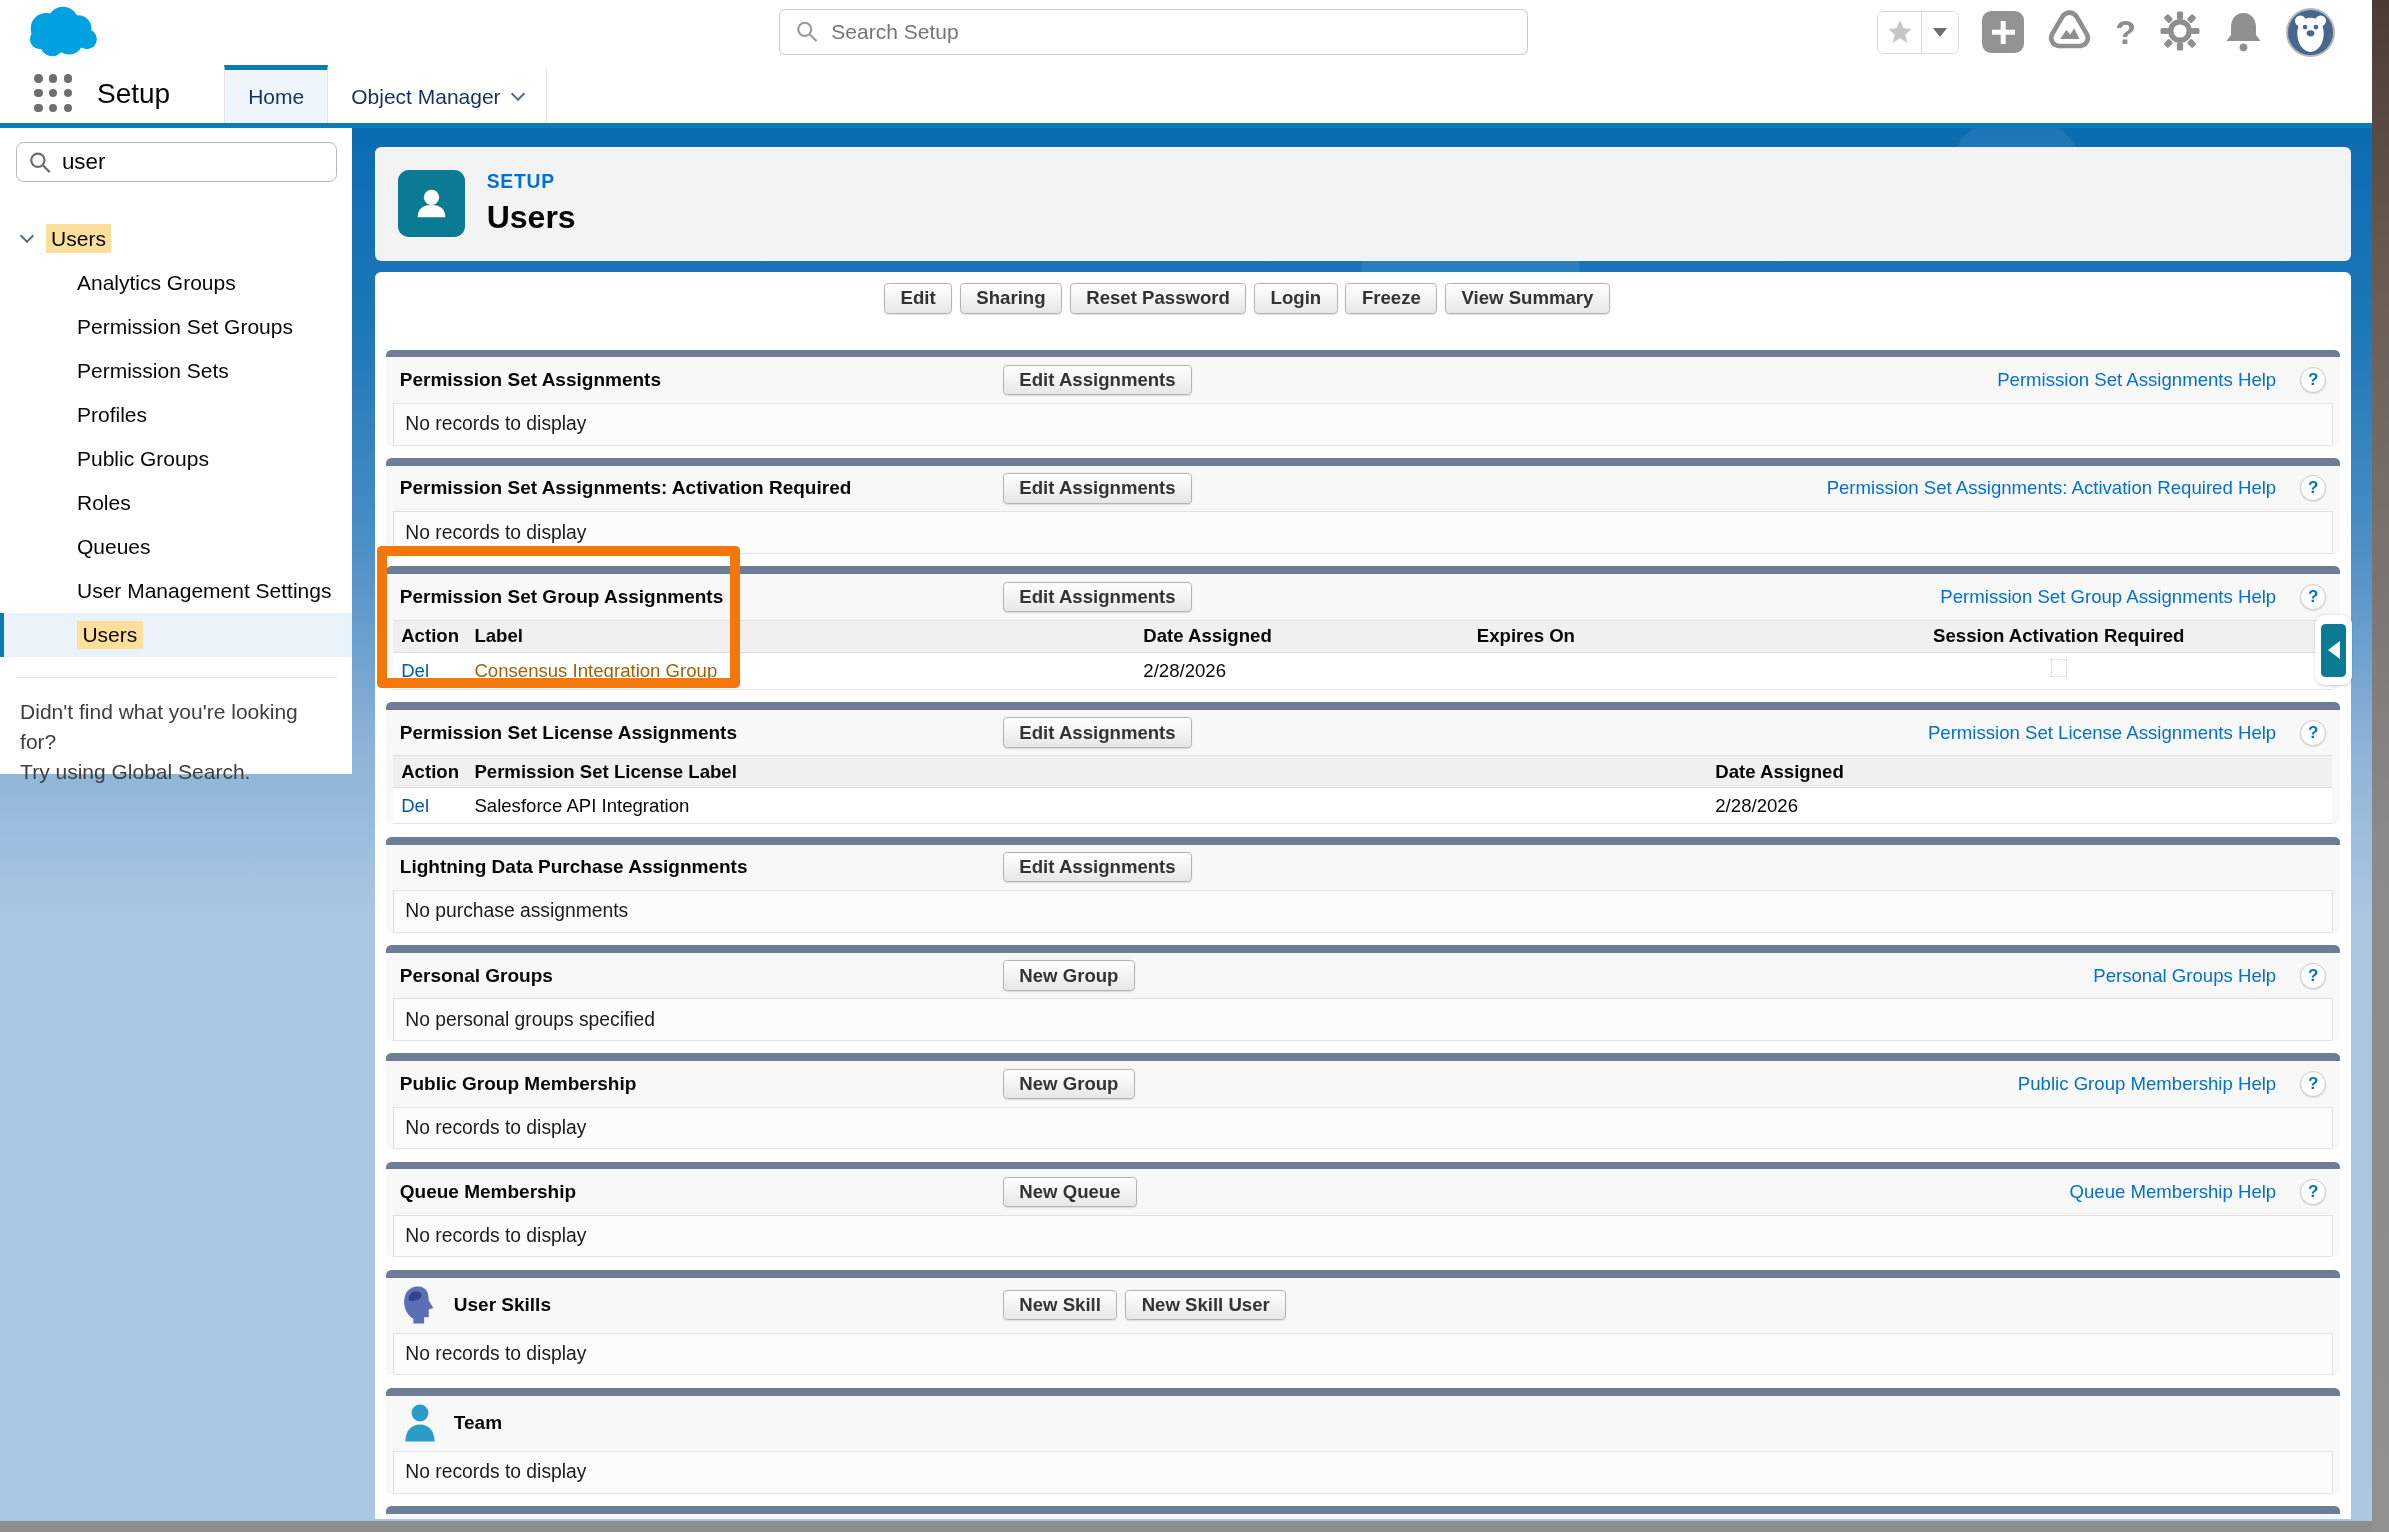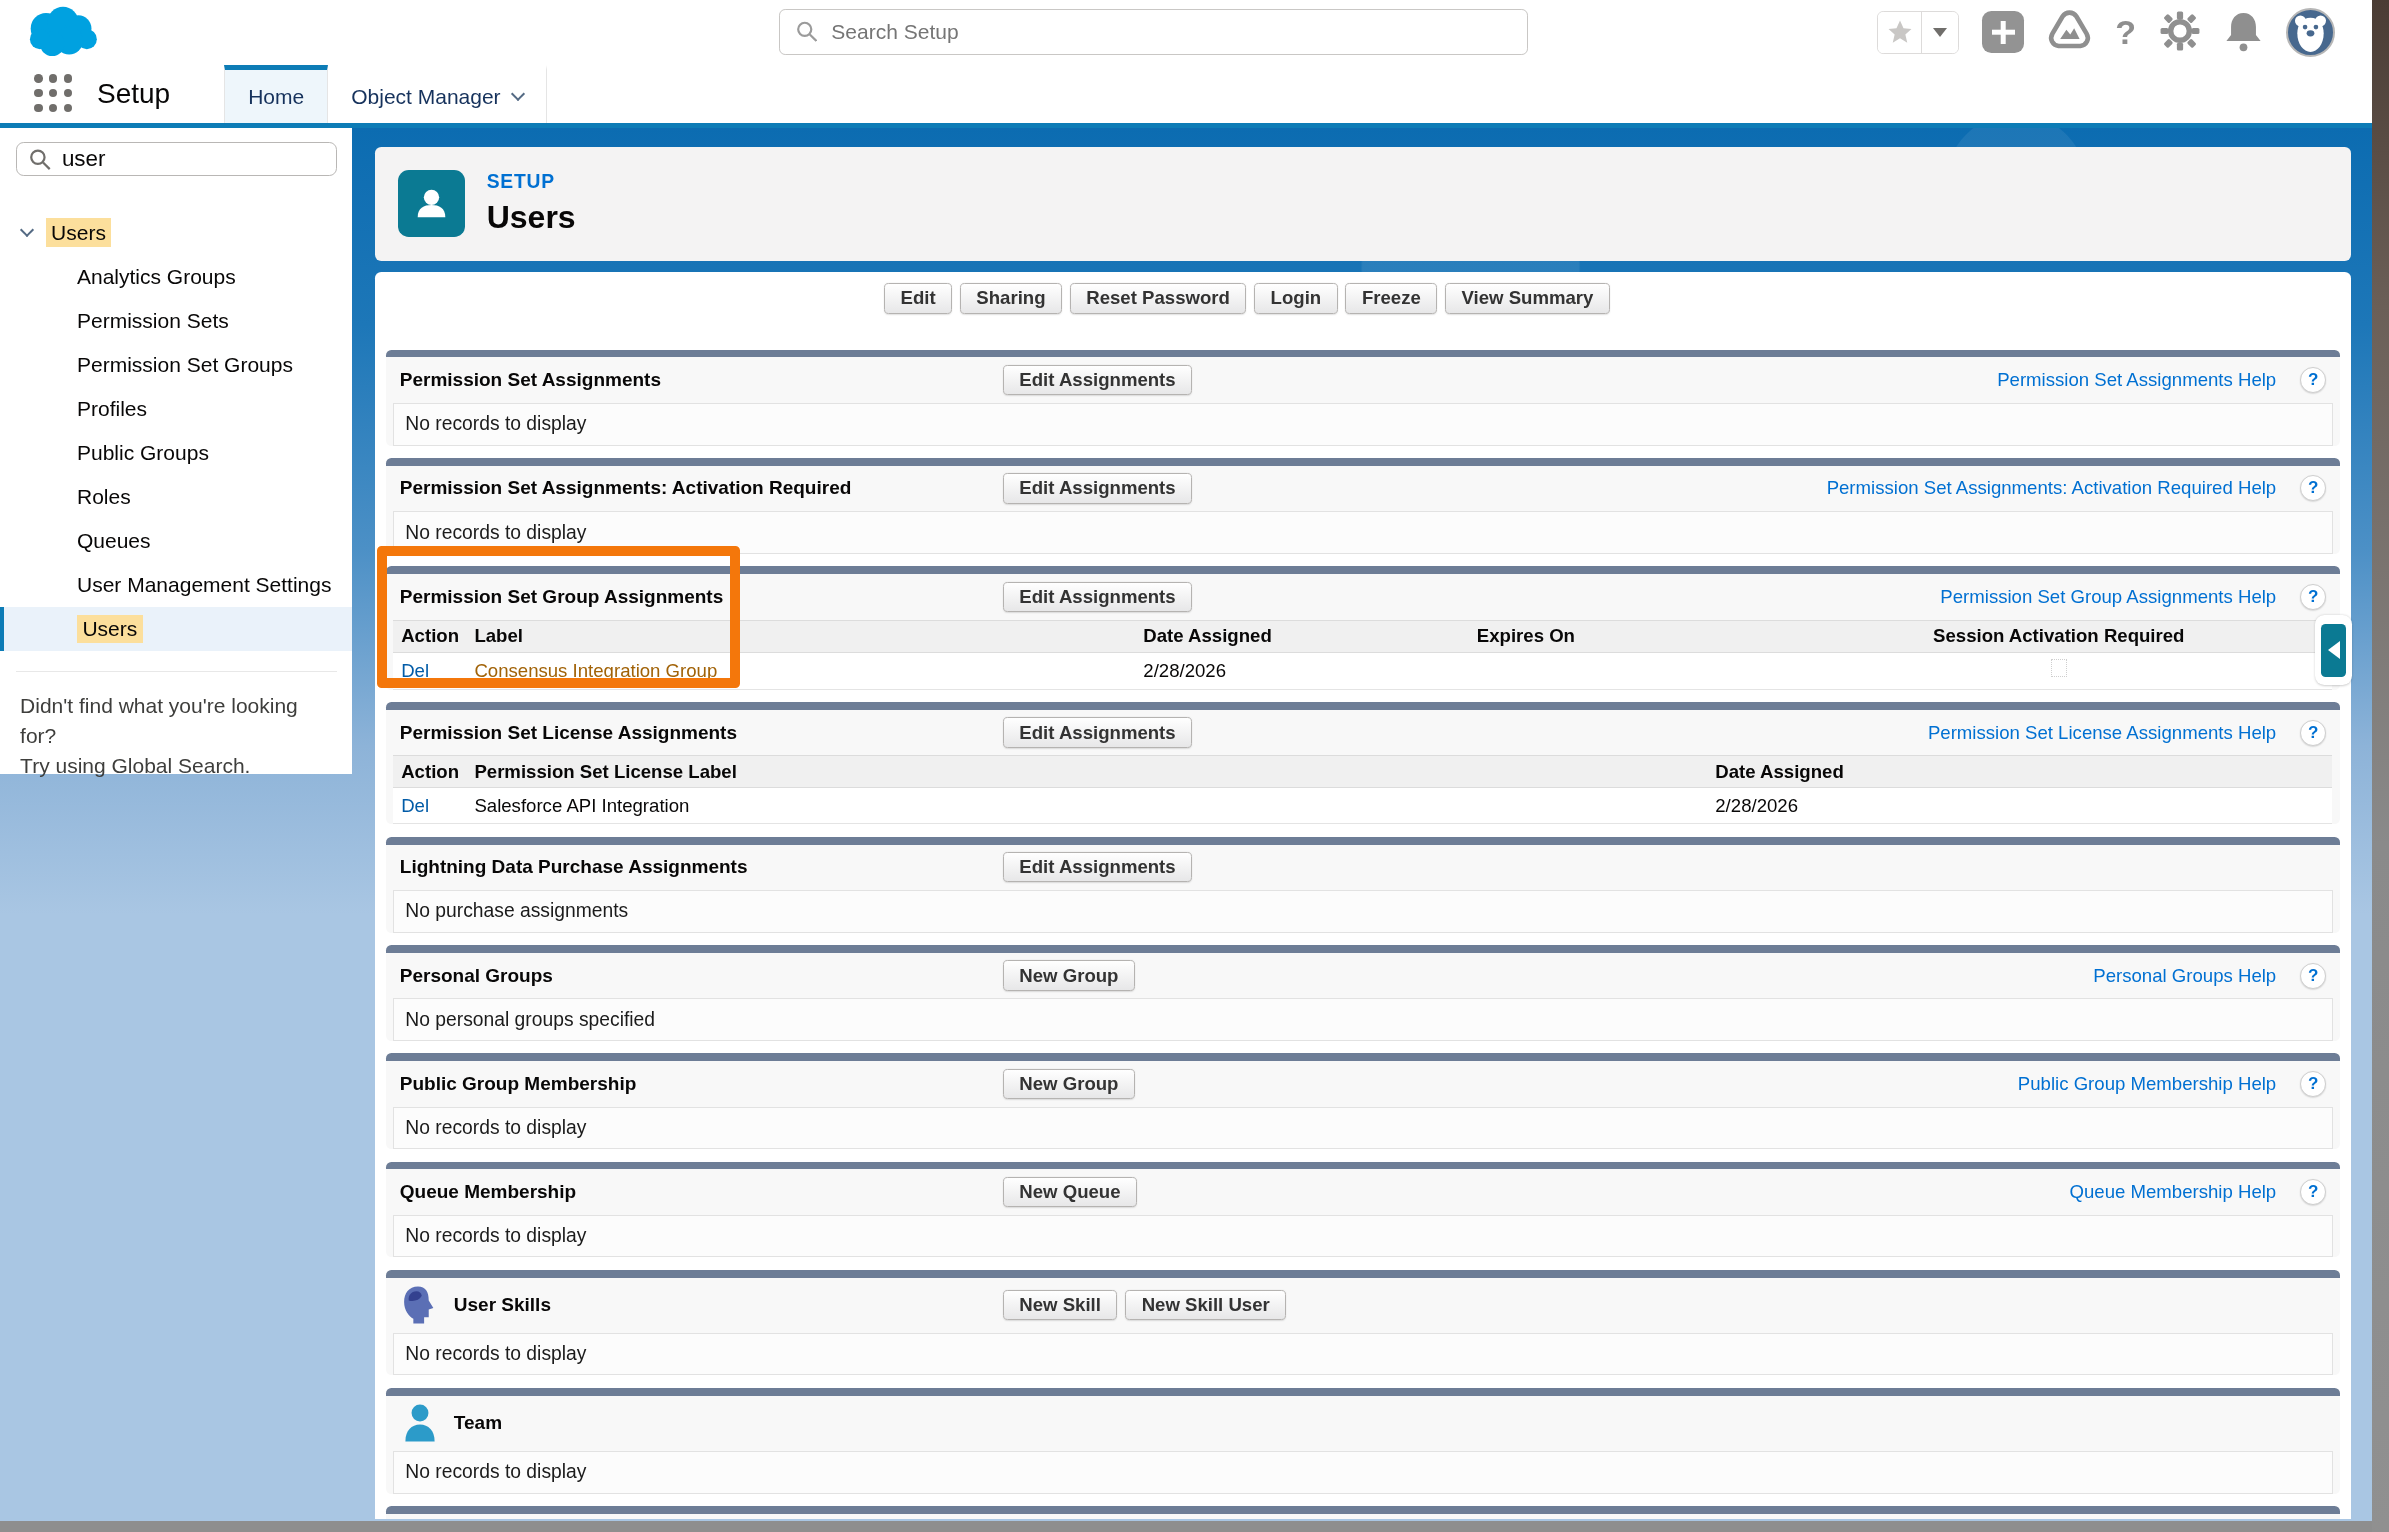--- a/index.html
+++ b/index.html
@@ -52,21 +52,21 @@
     background:linear-gradient(180deg,#0c6cb1 0%,#1d77b8 14%,#4c90c6 30%,#8db3d8 44%,#a9c6e3 56%,#a9c6e3 100%); }
   .workspace::before { content:""; position:absolute; inset:0;
     background:
       radial-gradient(circle at 18% 6%, rgba(255,255,255,0.10) 0 4.6px, transparent 5.4px),
       radial-gradient(circle at 62% 10%, rgba(255,255,255,0.08) 0 108px, transparent 110px),
       radial-gradient(circle at 85% 4%, rgba(255,255,255,0.07) 0 70px, transparent 71px);
     pointer-events:none; }
 
   
   .sidebar { position:absolute; left:0; top:0; width:352px; height:646px; background:#fff; z-index:5; }
-  .side-search { margin:14px 15.5px 0 15.5px; height:34px; border:0.8px solid #b9b7b5; border-radius:7.7px;
+  .side-search { margin:14px 15.5px 0 15.5px; height:40px; border:0.8px solid #b9b7b5; border-radius:7.7px;
     display:flex; align-items:center; padding:0 12.4px; }
   .side-search svg { margin-right:10.8px; }
   .side-search input { border:none; outline:none; font-size:22.4px; color:#080707; width:100%;
     font-family:"Liberation Sans", sans-serif; }
   .tree { margin-top:34px; font-size:21px; }
   .tree-root { display:flex; align-items:center; gap:14px; padding-left:21.7px; height:45px; cursor:pointer; }
   .hl { background:#fcdf9c; padding:2.3px 5.4px; }
   .tree-item { height:44px; display:flex; align-items:center; padding-left:77px; cursor:pointer; }
   .tree-item.selected { background:#eaf2fa; border-left:4.6px solid #0d7cb6; padding-left:73px; }
   .side-footer { margin:20px 15.5px 0 15.5px; border-top:0.8px solid #e8e8e8; padding:18.6px 4.6px 0 4.6px;
@@ -238,24 +238,24 @@
     </div>
     <div class="tree">
       <div class="tree-root">
         <span class="chev"></span>
         <span class="hl">Users</span>
       </div>
       <div class="tree-item">
           <span>Analytics Groups</span>
         </div>
       <div class="tree-item">
+          <span>Permission Set Groups</span>
+        </div>
+      <div class="tree-item">
           <span>Permission Sets</span>
-        </div>
-      <div class="tree-item">
-          <span>Permission Set Groups</span>
         </div>
       <div class="tree-item">
           <span>Profiles</span>
         </div>
       <div class="tree-item">
           <span>Public Groups</span>
         </div>
       <div class="tree-item">
           <span>Roles</span>
         </div>

